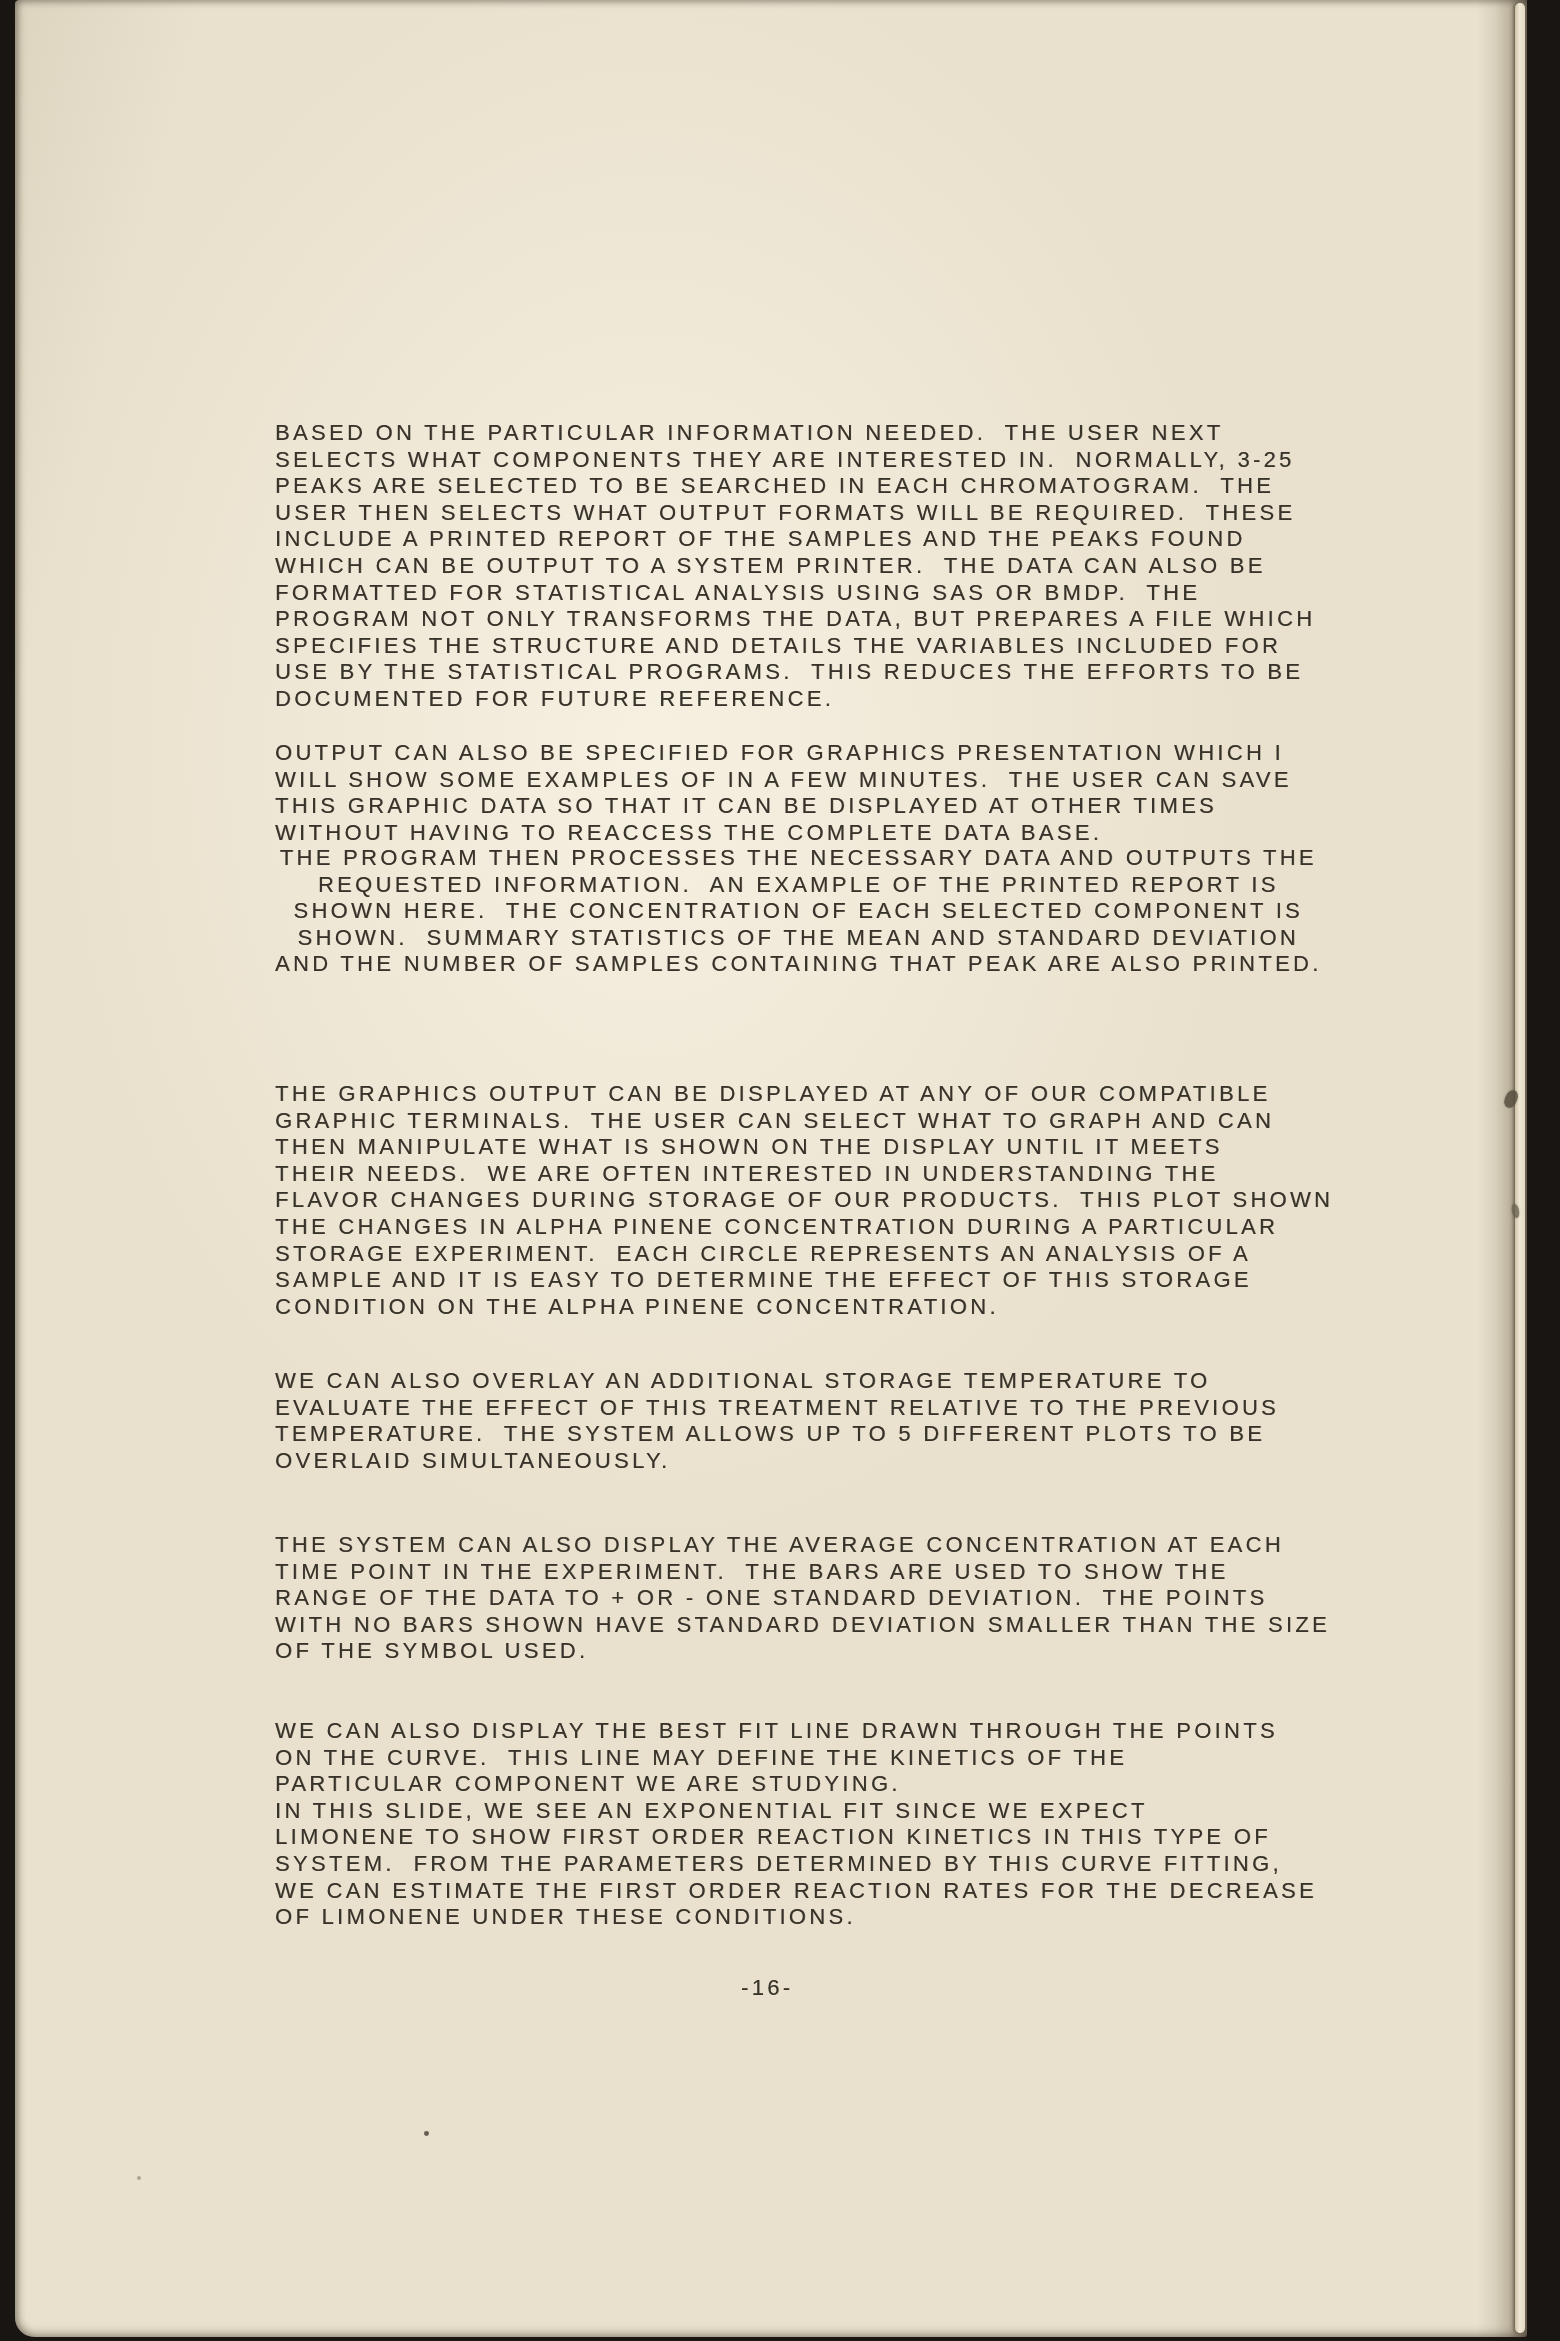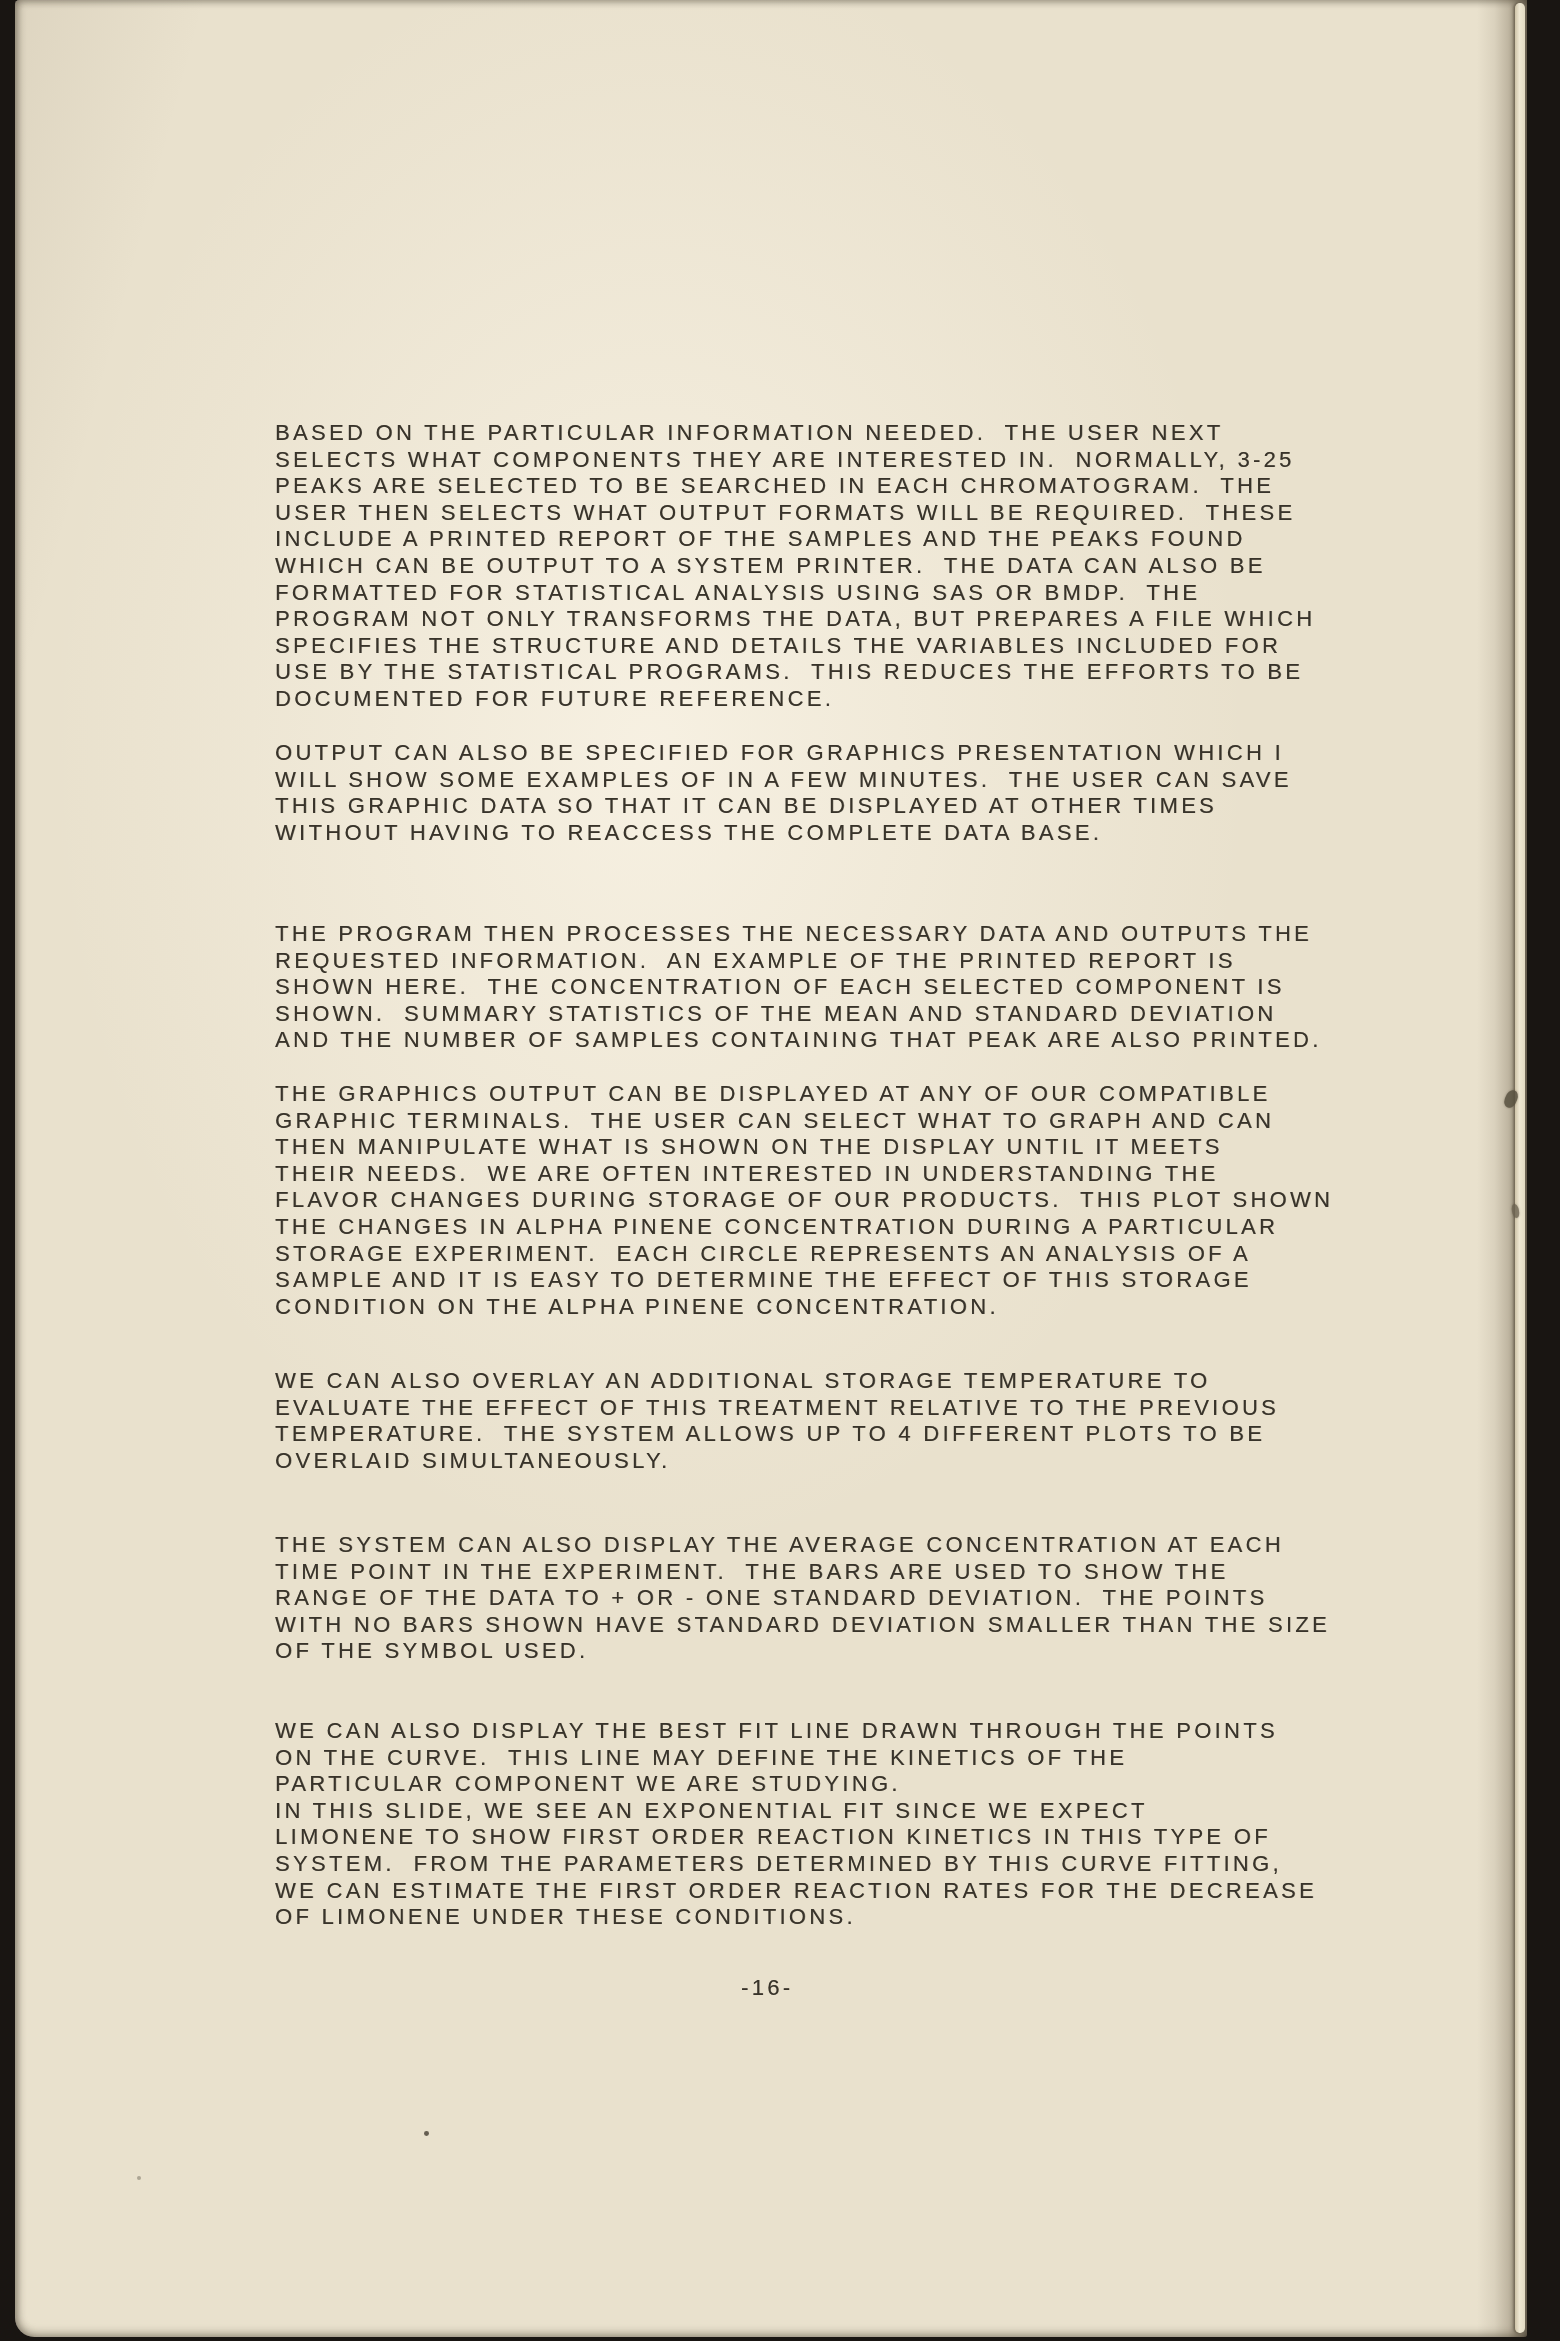--- a/index.html
+++ b/index.html
@@ -47,21 +47,21 @@
 
   .para {
     position: absolute;
     left: 0;
     margin: 0;
     white-space: pre;
     text-shadow: 0.4px 0.4px 0 rgba(56,51,42,0.5);
   }
   .p1 { top: 420px; }
   .p2 { top: 740px; }
-  .p3 { top: 921px; }
+  .p3 { top: 845px; text-align: center; }
   .p4 { top: 1081px; }
   .p5 { top: 1368px; }
   .p6 { top: 1532px; }
   .p7 { top: 1718px; }
 
   .page-number {
     position: absolute;
     left: 726px;
     top: 1975px;
     color: #38332a;
@@ -155,21 +155,21 @@
 GRAPHIC TERMINALS.  THE USER CAN SELECT WHAT TO GRAPH AND CAN
 THEN MANIPULATE WHAT IS SHOWN ON THE DISPLAY UNTIL IT MEETS
 THEIR NEEDS.  WE ARE OFTEN INTERESTED IN UNDERSTANDING THE
 FLAVOR CHANGES DURING STORAGE OF OUR PRODUCTS.  THIS PLOT SHOWN
 THE CHANGES IN ALPHA PINENE CONCENTRATION DURING A PARTICULAR
 STORAGE EXPERIMENT.  EACH CIRCLE REPRESENTS AN ANALYSIS OF A
 SAMPLE AND IT IS EASY TO DETERMINE THE EFFECT OF THIS STORAGE
 CONDITION ON THE ALPHA PINENE CONCENTRATION.</p>
       <p class="para p5">WE CAN ALSO OVERLAY AN ADDITIONAL STORAGE TEMPERATURE TO
 EVALUATE THE EFFECT OF THIS TREATMENT RELATIVE TO THE PREVIOUS
-TEMPERATURE.  THE SYSTEM ALLOWS UP TO 4 DIFFERENT PLOTS TO BE
+TEMPERATURE.  THE SYSTEM ALLOWS UP TO 5 DIFFERENT PLOTS TO BE
 OVERLAID SIMULTANEOUSLY.</p>
       <p class="para p7">WE CAN ALSO DISPLAY THE BEST FIT LINE DRAWN THROUGH THE POINTS
 ON THE CURVE.  THIS LINE MAY DEFINE THE KINETICS OF THE
 PARTICULAR COMPONENT WE ARE STUDYING.
 IN THIS SLIDE, WE SEE AN EXPONENTIAL FIT SINCE WE EXPECT
 LIMONENE TO SHOW FIRST ORDER REACTION KINETICS IN THIS TYPE OF
 SYSTEM.  FROM THE PARAMETERS DETERMINED BY THIS CURVE FITTING,
 WE CAN ESTIMATE THE FIRST ORDER REACTION RATES FOR THE DECREASE
 OF LIMONENE UNDER THESE CONDITIONS.</p>
       <p class="para p6">THE SYSTEM CAN ALSO DISPLAY THE AVERAGE CONCENTRATION AT EACH

